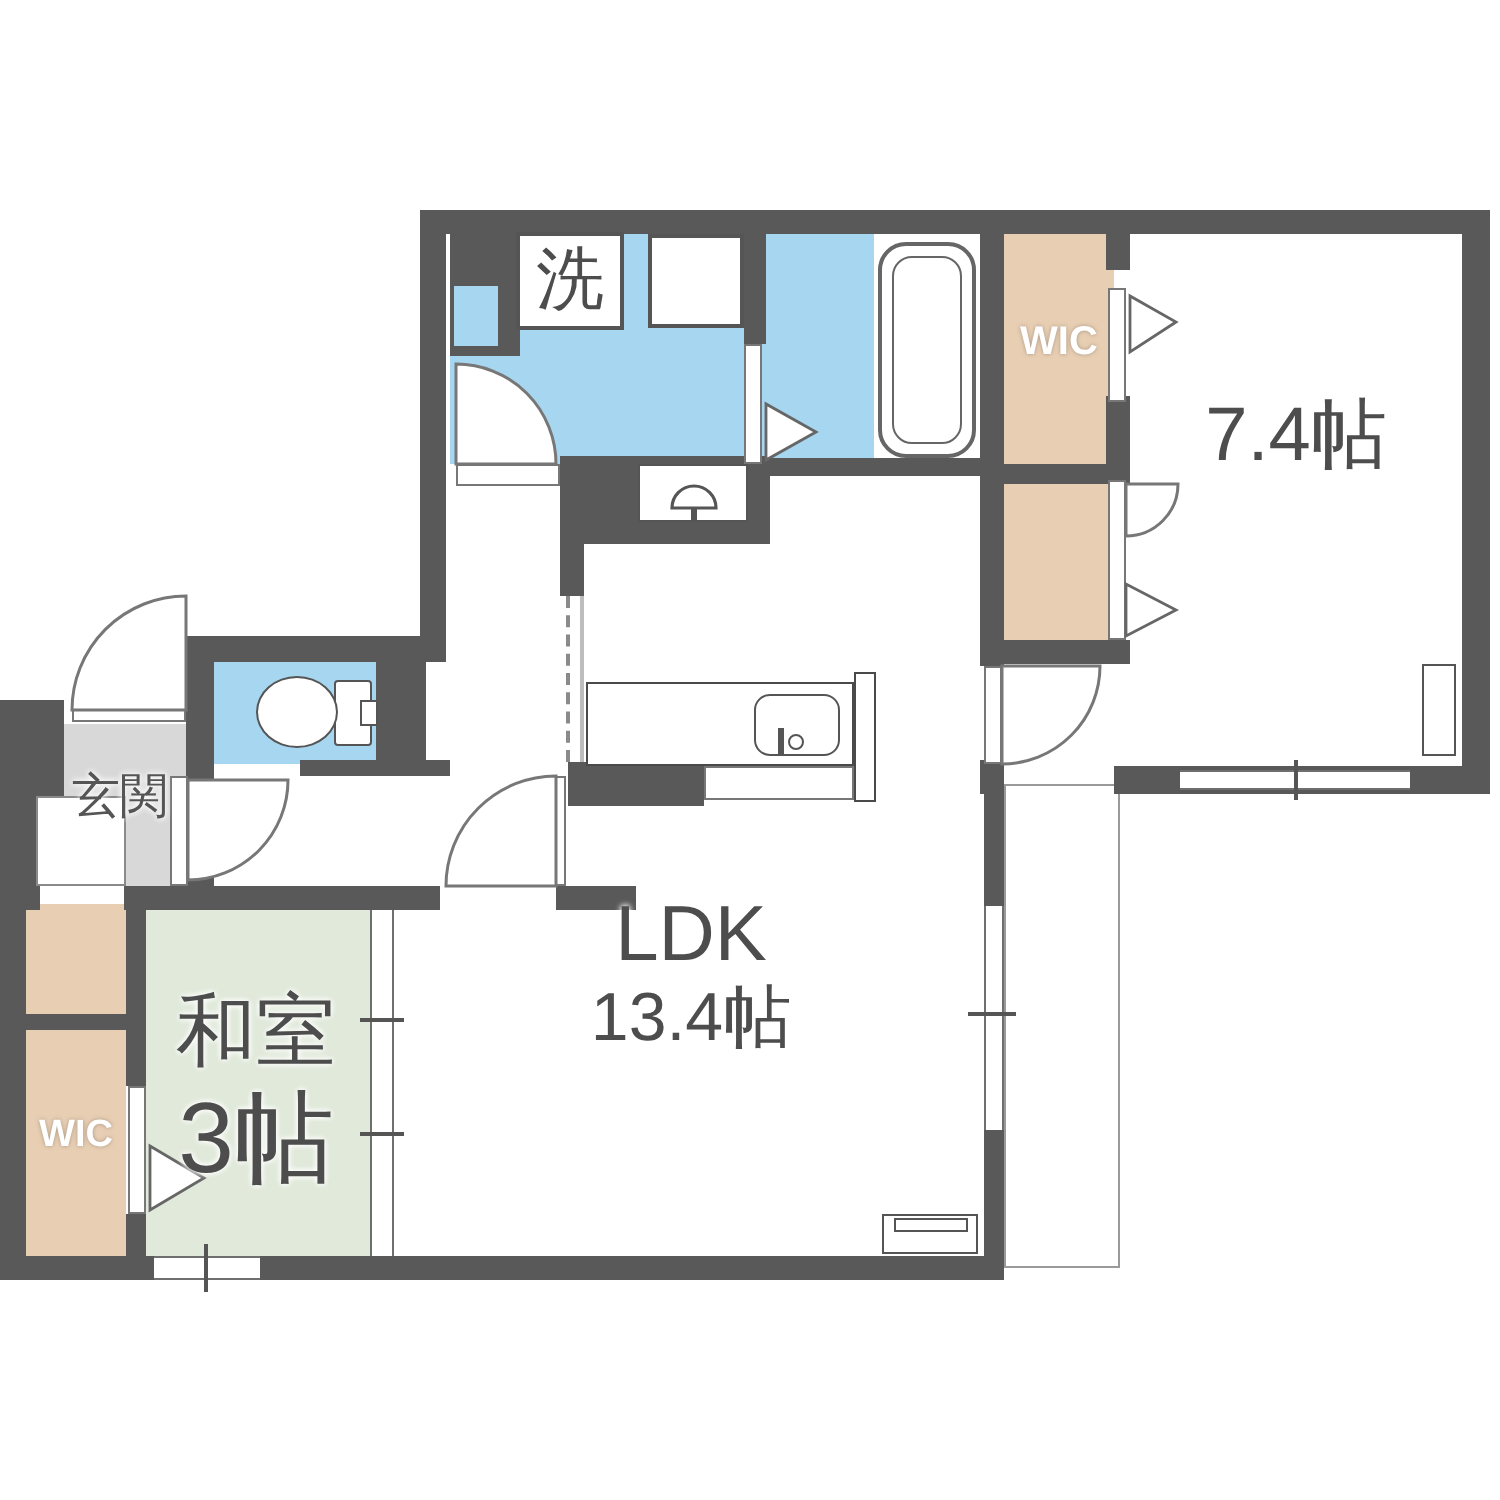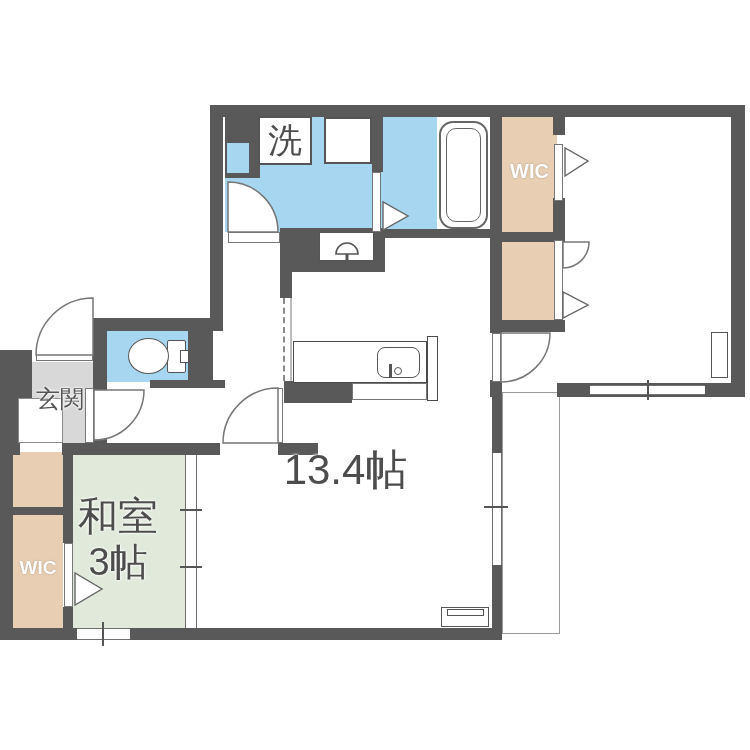--- a/index.html
+++ b/index.html
@@ -144,26 +144,28 @@
       <polygon points="563,292 563,318 588,305"></polygon>
       <polygon points="75,573 75,605 102,589"></polygon>
     </g>
     <g fill="#ffffff" stroke="#555" stroke-width="1.6">
       <path d="M336,254 A11,11 0 0 1 358,254 Z"></path>
       <line x1="347" y1="254" x2="347" y2="260" stroke-width="3"></line>
     </g>
   </svg>
 
   <div class="lbl" style="left:565px;top:197px;width:166px;font-size:42px">
+    <span class="l2" style="font-size:38px">7.4帖</span>
   </div>
   <div class="lbl" style="left:268px;top:446px;width:155px;font-size:39px">
-    <span class="l2" style="font-size:42px">13.4帖</span>
+    <span>LDK</span>
+    <span class="l2" style="font-size:34px">13.4帖</span>
   </div>
-  <div class="lbl" style="left:45px;top:493px;width:146px;font-size:40px;line-height:1.18">
+  <div class="lbl" style="left:55px;top:493px;width:146px;font-size:40px;line-height:1.18">
     <span>和室</span>
-    <span class="l2" style="font-size:38px">3帖</span>
+    <span class="l2" style="font-size:50px">3帖</span>
   </div>
   <div class="lbl" style="left:22px;top:386px;width:76px;font-size:24px;color:#555">玄関</div>
   <div class="lbl wic-lbl" style="left:502px;top:160px;width:55px;font-size:20px">WIC</div>
   <div class="lbl wic-lbl" style="left:13px;top:557px;width:50px;font-size:19px">WIC</div>
 
 
 </div>
 
 </body></html>

